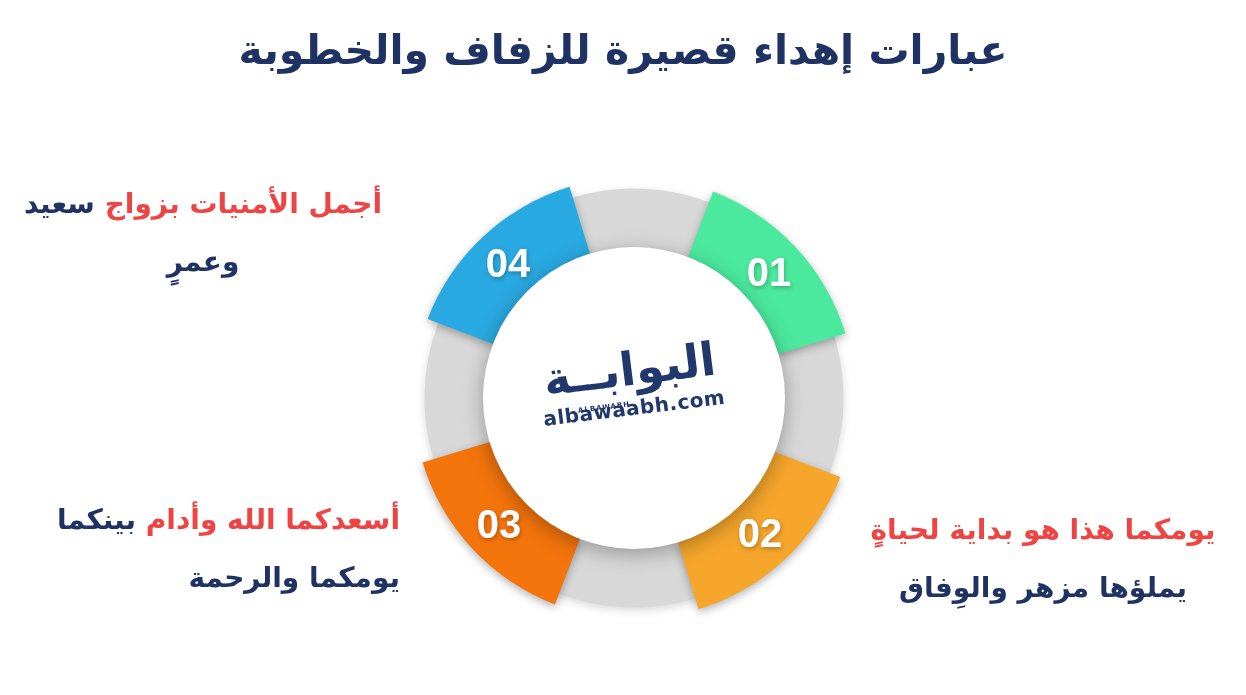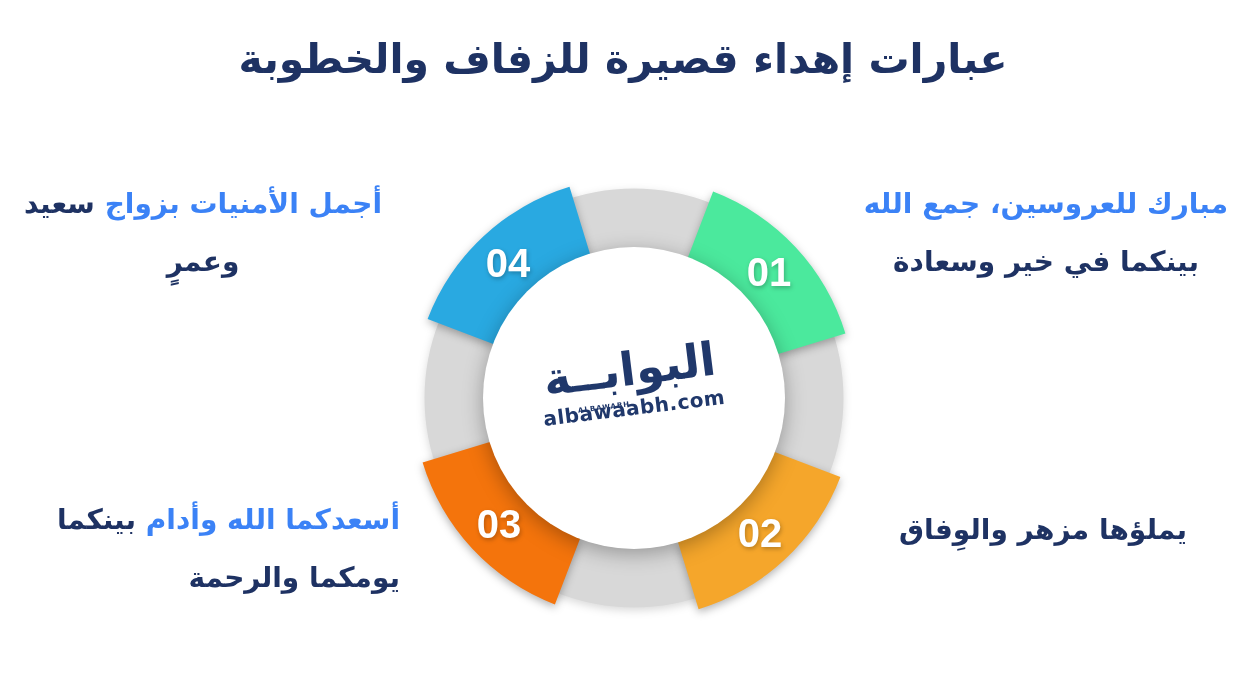--- a/index.html
+++ b/index.html
@@ -8,21 +8,21 @@
     background: #ffffff;
     overflow: hidden;
     position: relative;
     font-family: "DejaVu Sans", sans-serif;
   }
   .canvas { position: absolute; inset: 0; }
 
   .title {
     position: absolute;
     top: 26px; left: 0; right: 0;
-    margin: 9px;
+    margin: 0;
     text-align: center;
     direction: rtl;
     font-size: 41px;
     font-weight: bold;
     color: #1e3263;
   }
 
   svg.donut { position: absolute; left: 0; top: 0; }
 
   .ring {
@@ -76,21 +76,21 @@
 
   .phrase {
     position: absolute;
     direction: rtl;
     text-align: center;
     font-size: 28px;
     font-weight: bold;
     line-height: 58px;
     color: #1e3263;
   }
-  .phrase .red { color: #3b82f6; }
+  .phrase .red { color: #ef4444; }
   .pos-tr { left: 850px; top: 175px; width: 392px; }
   .pos-br { left: 848px; top: 501px; width: 390px; }
   .pos-tl { left: 2px;   top: 175px; width: 402px; }
   .pos-bl { left: 12px;  top: 491px; width: 388px; text-align: right; }
 </style>
 </head>
 <body>
 
 <div class="canvas">
 
@@ -112,29 +112,26 @@
     <text class="segnum" x="499" y="538">03</text>
     <text class="segnum" x="508" y="277">04</text>
   </svg>
 
   <div class="logo">
     <div class="logo-ar">البوابــة</div>
     <div class="logo-sub">ALBAWABH</div>
     <div class="logo-domain">albawaabh.com</div>
   </div>
 
-  <div class="phrase pos-tr">
+
+  <div class="phrase pos-br">
     <div class="line">
-      <span class="red">مبارك للعروسين، جمع الله</span>
+      <span class="red">يومكما هذا هو بداية لحياةٍ</span>
       <span></span>
     </div>
-    <div class="line">بينكما في خير وسعادة</div>
-  </div>
-
-  <div class="phrase pos-br">
     <div class="line">يملؤها مزهر والوِفاق</div>
   </div>
 
   <div class="phrase pos-bl">
     <div class="line">
       <span class="red">أسعدكما الله وأدام</span>
       <span>بينكما</span>
     </div>
     <div class="line">يومكما والرحمة</div>
   </div>

